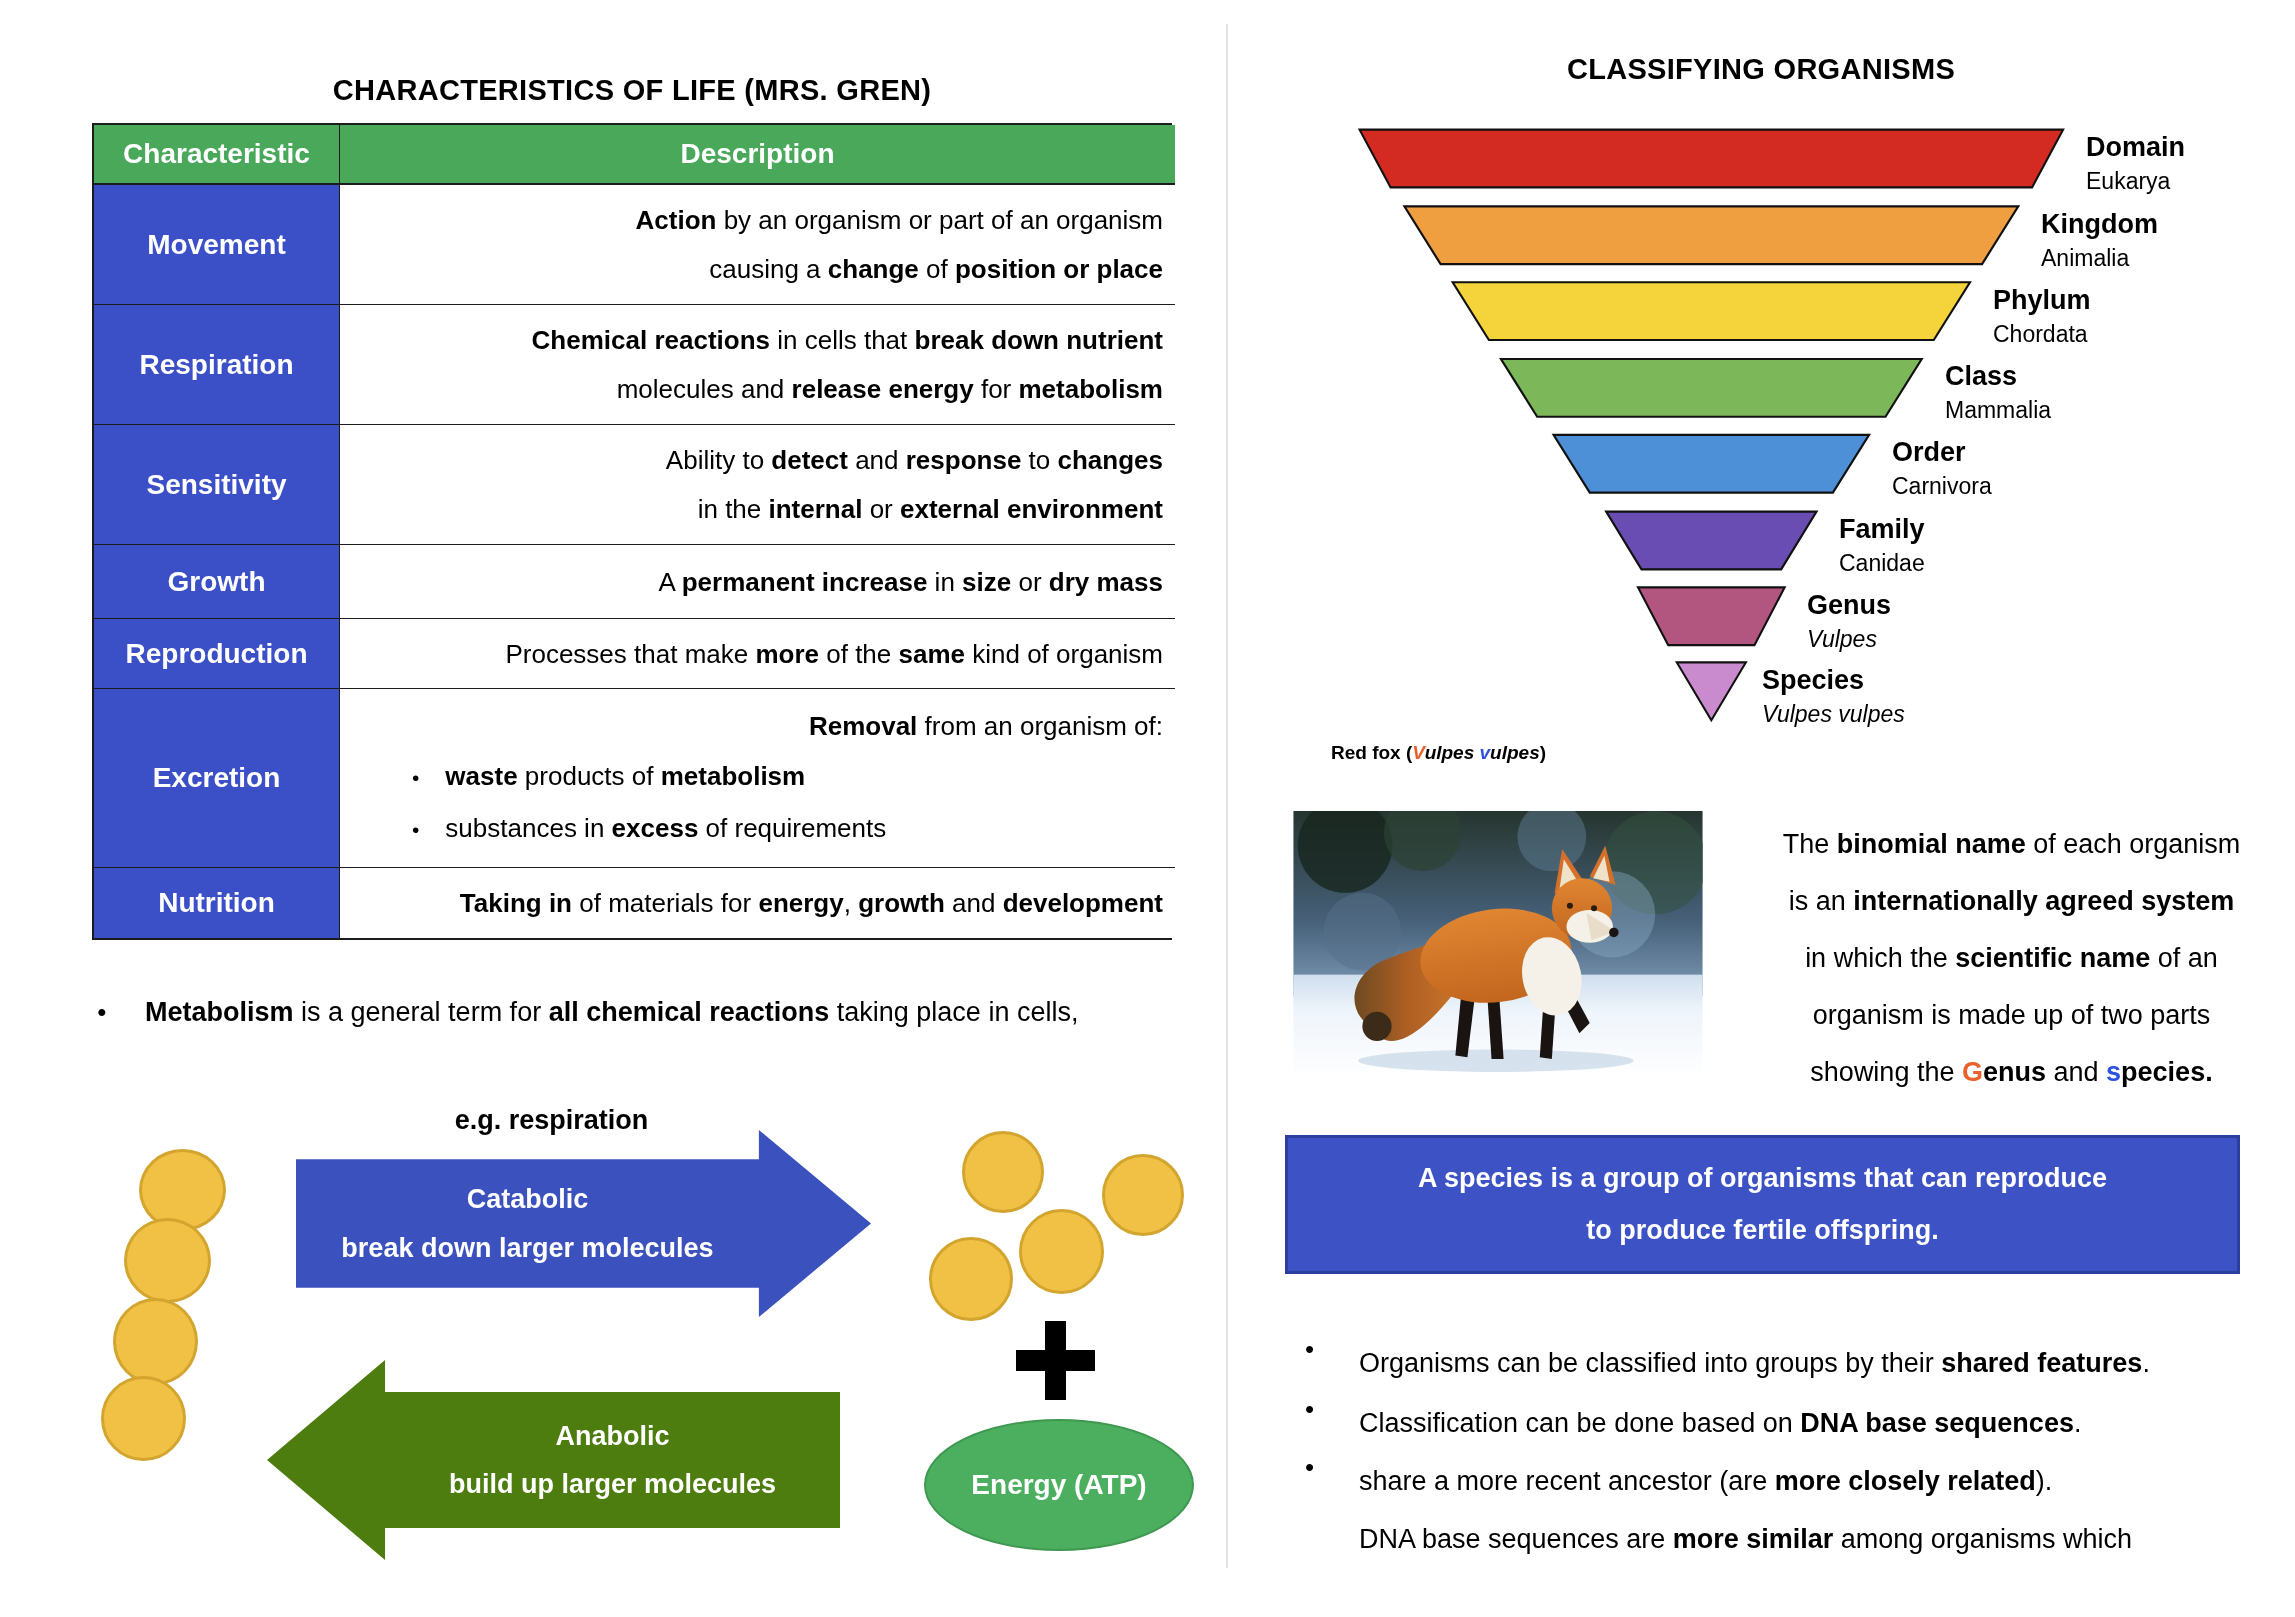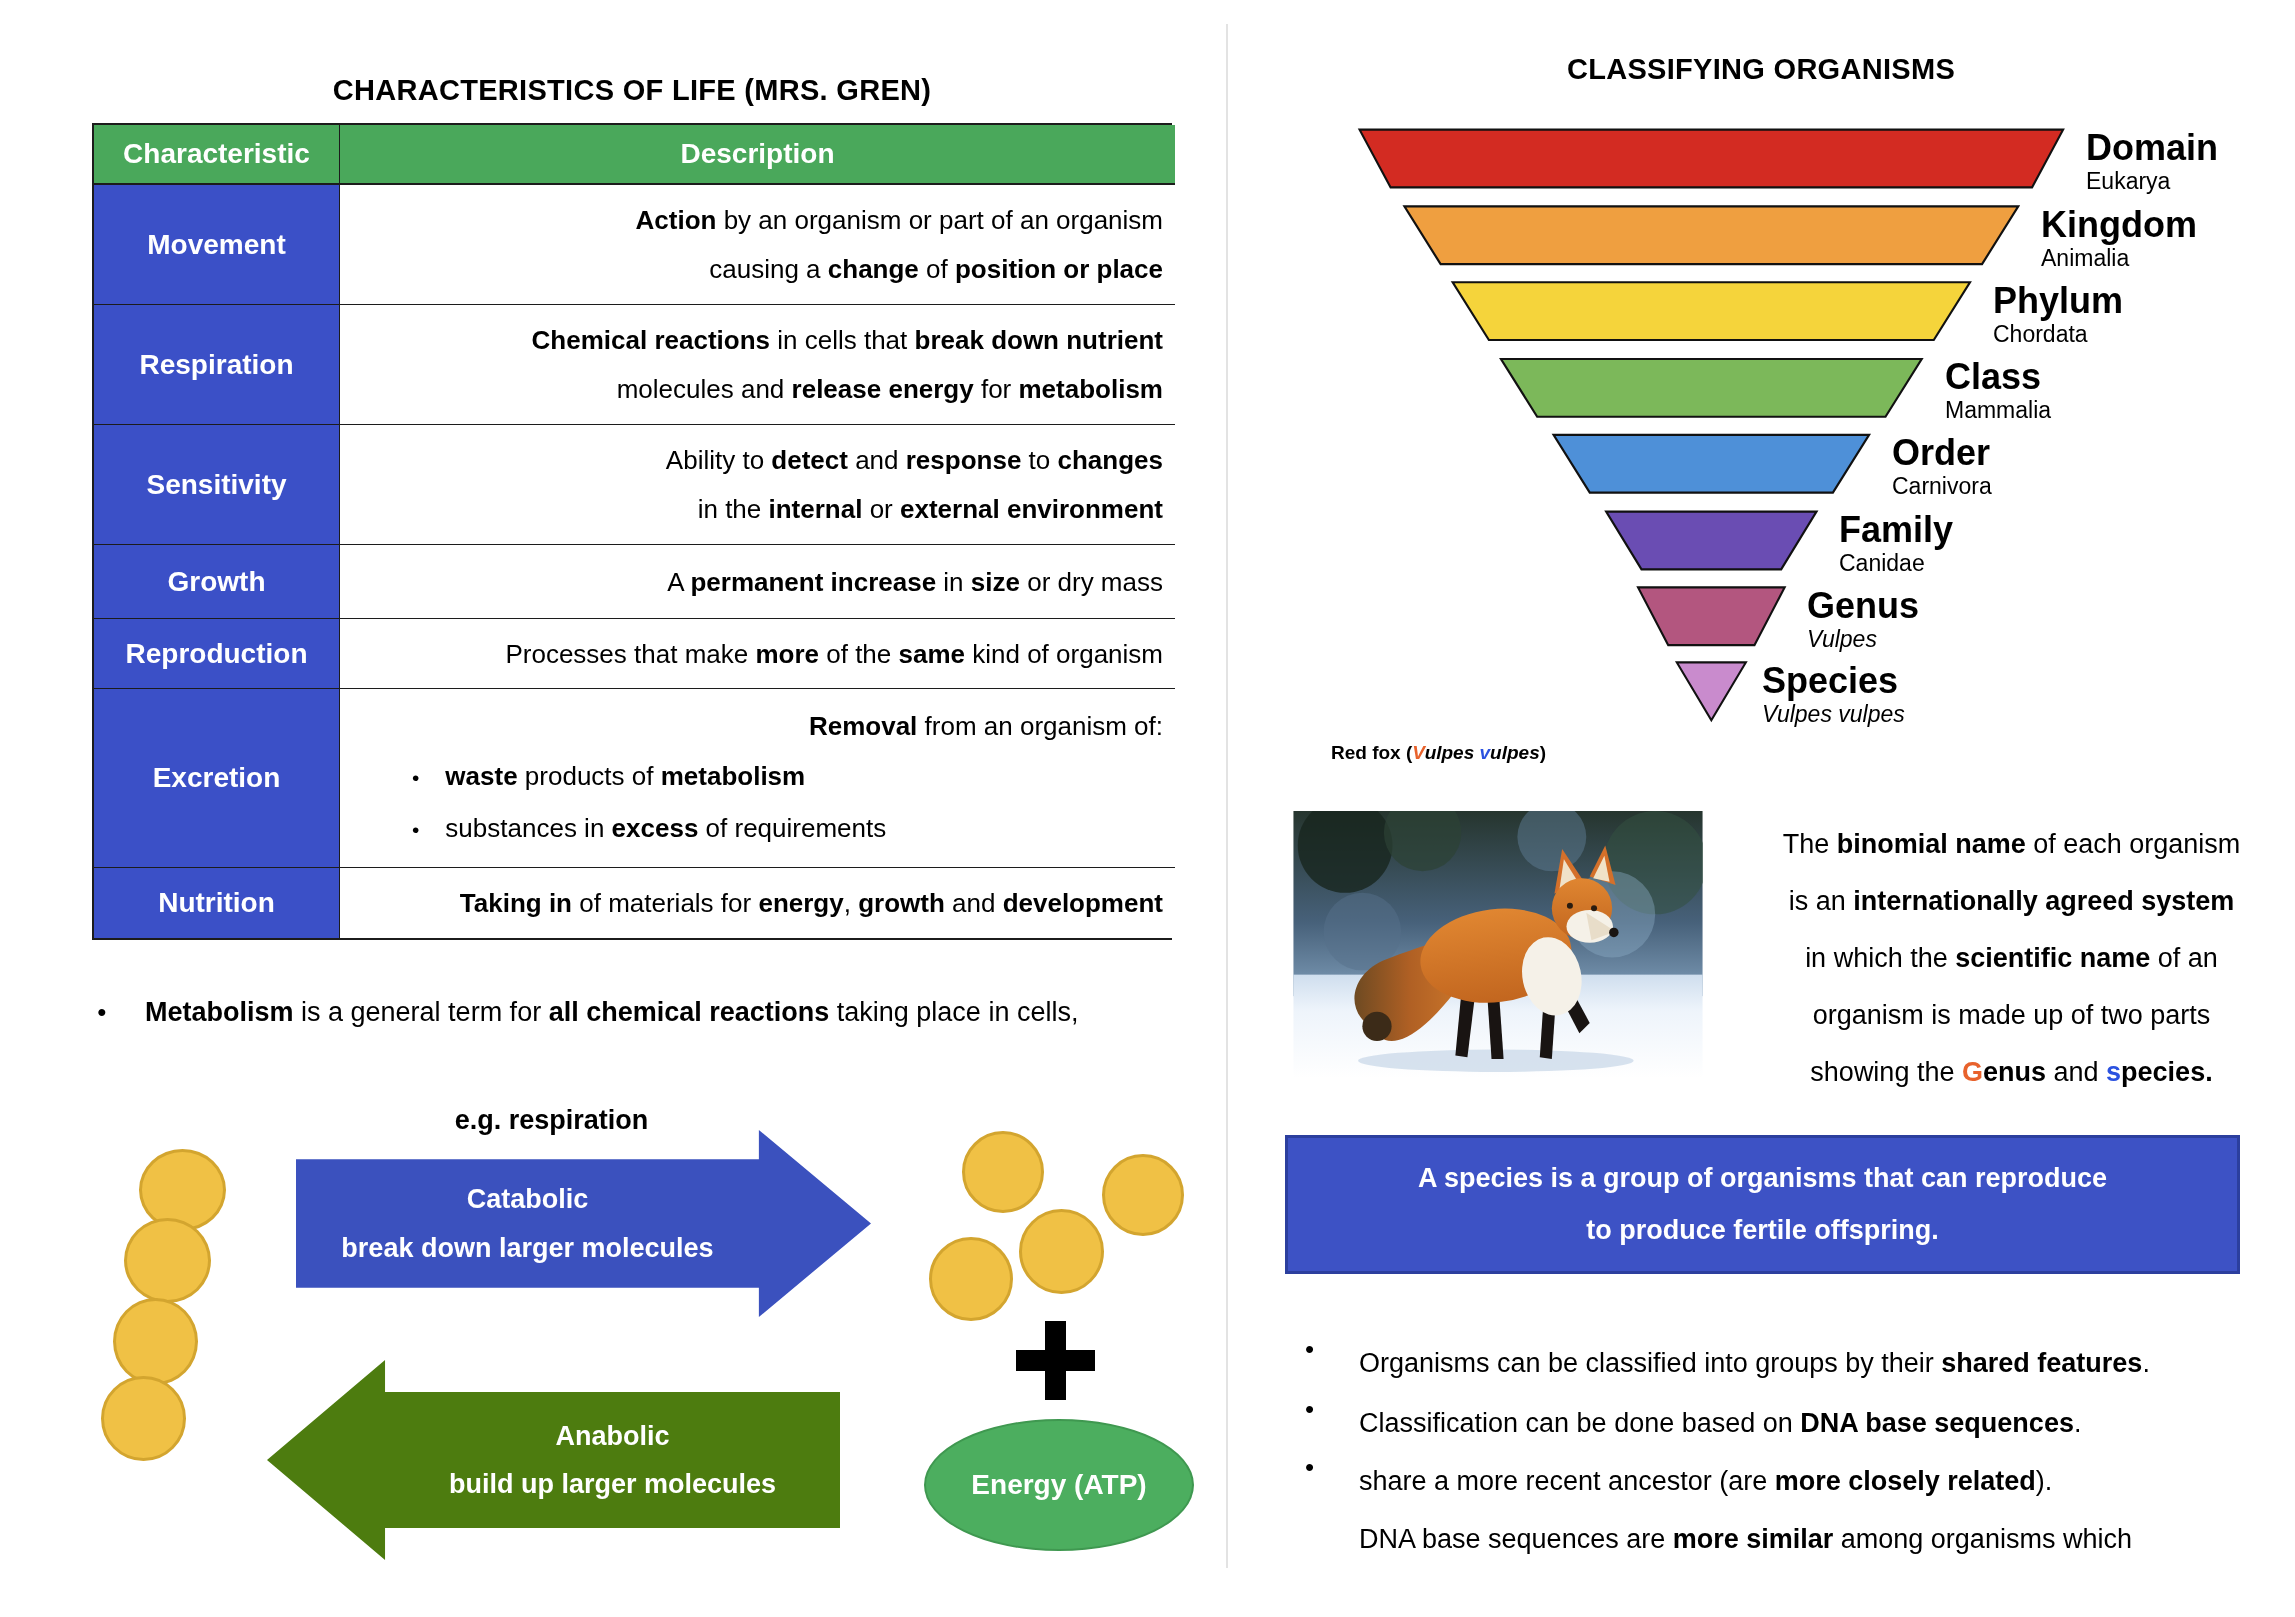--- a/index.html
+++ b/index.html
@@ -42,21 +42,21 @@
       justify-content:center;gap:12px;color:#fff;font-weight:700;font-size:27px;
       text-align:center;line-height:36px;}
   .diagram-label{font-weight:700;font-size:27px;text-align:center;}
   #plus-icon div{position:absolute;background:#000;}
   #energy-ellipse{left:924px;top:1419px;width:266px;height:128px;border-radius:50%;
       display:flex;align-items:center;justify-content:center;color:#fff;
       font-weight:700;font-size:28px;}
   
   #divider{left:1226px;top:24px;width:1.7px;height:1544px;background:#e3e3e3;}
   .funnel-label{position:absolute;}
-  .funnel-label .nm{font-weight:700;font-size:36px;line-height:31px;}
+  .funnel-label .nm{font-weight:700;font-size:27px;line-height:31px;}
   .funnel-label .sb{font-size:23px;line-height:28px;margin-top:4.3px;}
   #redfox-heading{left:1331px;top:742px;font-size:19px;font-weight:700;}
   #fox-photo{left:1293px;top:811px;width:410px;height:267px;overflow:hidden;}
   #binomial-text{left:1733px;top:816px;width:557px;font-size:27px;line-height:57px;
       text-align:center;}
   #species-box{left:1285px;top:1135px;width:955px;height:139px;box-sizing:border-box;
       display:flex;flex-direction:column;align-items:center;justify-content:center;gap:21px;
       color:#fff;font-weight:700;font-size:27px;text-align:center;}
   .rbullet{position:absolute;left:1293px;width:1000px;}
   .rbullet .marker{position:absolute;left:12px;top:0;font-size:26px;}
@@ -85,21 +85,21 @@
         <div class="line"><span><span style="font-weight: 700;">Chemical reactions</span><span> in cells that </span><span style="font-weight: 700;">break down nutrient</span></span></div>
         <div class="line"><span><span>molecules and </span><span style="font-weight: 700;">release energy</span><span> for </span><span style="font-weight: 700;">metabolism</span></span></div>
       </div>
       <div class="cell char c1" style="background: rgb(59, 80, 199);">Sensitivity</div>
       <div class="cell desc">
         <div class="line"><span><span>Ability to </span><span style="font-weight: 700;">detect</span><span> and </span><span style="font-weight: 700;">response</span><span> to </span><span style="font-weight: 700;">changes</span></span></div>
         <div class="line"><span><span>in the </span><span style="font-weight: 700;">internal</span><span> or </span><span style="font-weight: 700;">external environment</span></span></div>
       </div>
       <div class="cell char c1" style="background: rgb(59, 80, 199);">Growth</div>
       <div class="cell desc">
-        <div class="line"><span><span>A </span><span style="font-weight: 700;">permanent increase</span><span> in </span><span style="font-weight: 700;">size</span><span> or </span><span style="font-weight: 400;">dry mass</span></span></div>
+        <div class="line"><span><span>A </span><span style="font-weight: 700;">permanent increase</span><span> in </span><span style="font-weight: 700;">size</span><span> or </span><span style="font-weight: 700;">dry mass</span></span></div>
       </div>
       <div class="cell char c1" style="background: rgb(59, 80, 199);">Reproduction</div>
       <div class="cell desc">
         <div class="line"><span><span>Processes that make </span><span style="font-weight: 700;">more</span><span> of the </span><span style="font-weight: 700;">same</span><span> kind of organism</span></span></div>
       </div>
       <div class="cell char c1" style="background: rgb(59, 80, 199);">Excretion</div>
       <div class="cell desc">
         <div class="line"><span><span style="font-weight: 700;">Removal</span><span> from an organism of:</span></span></div>
         <div class="line bl">
           <span class="bm">•</span>

